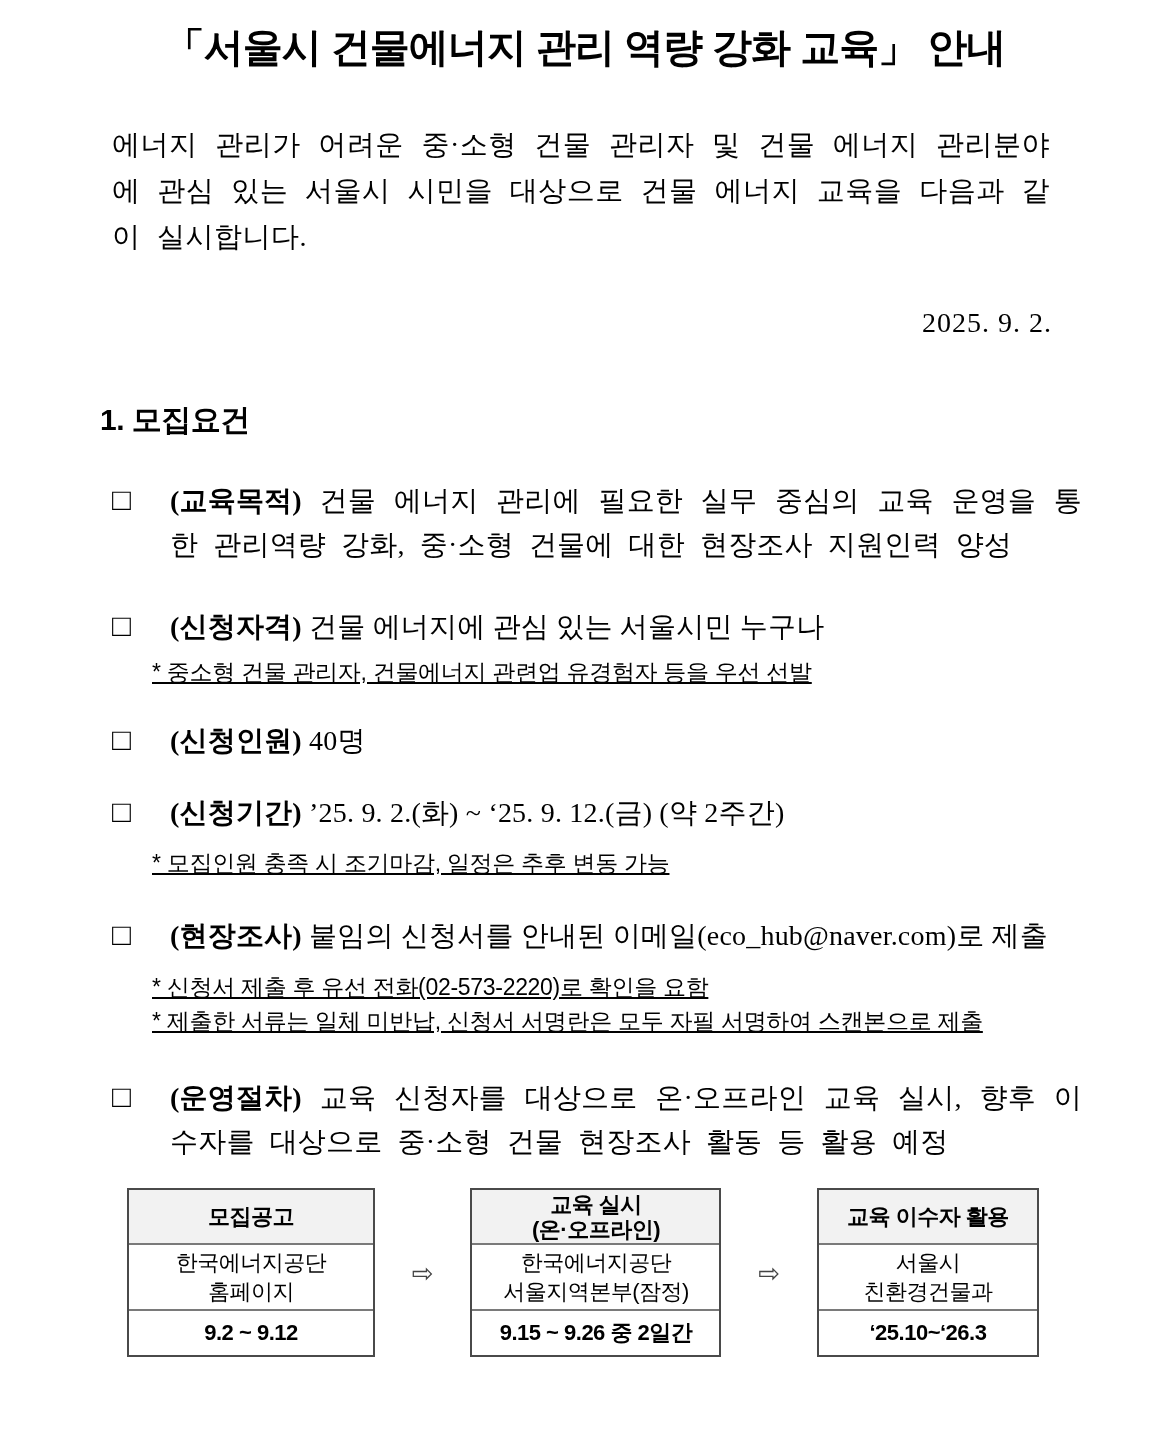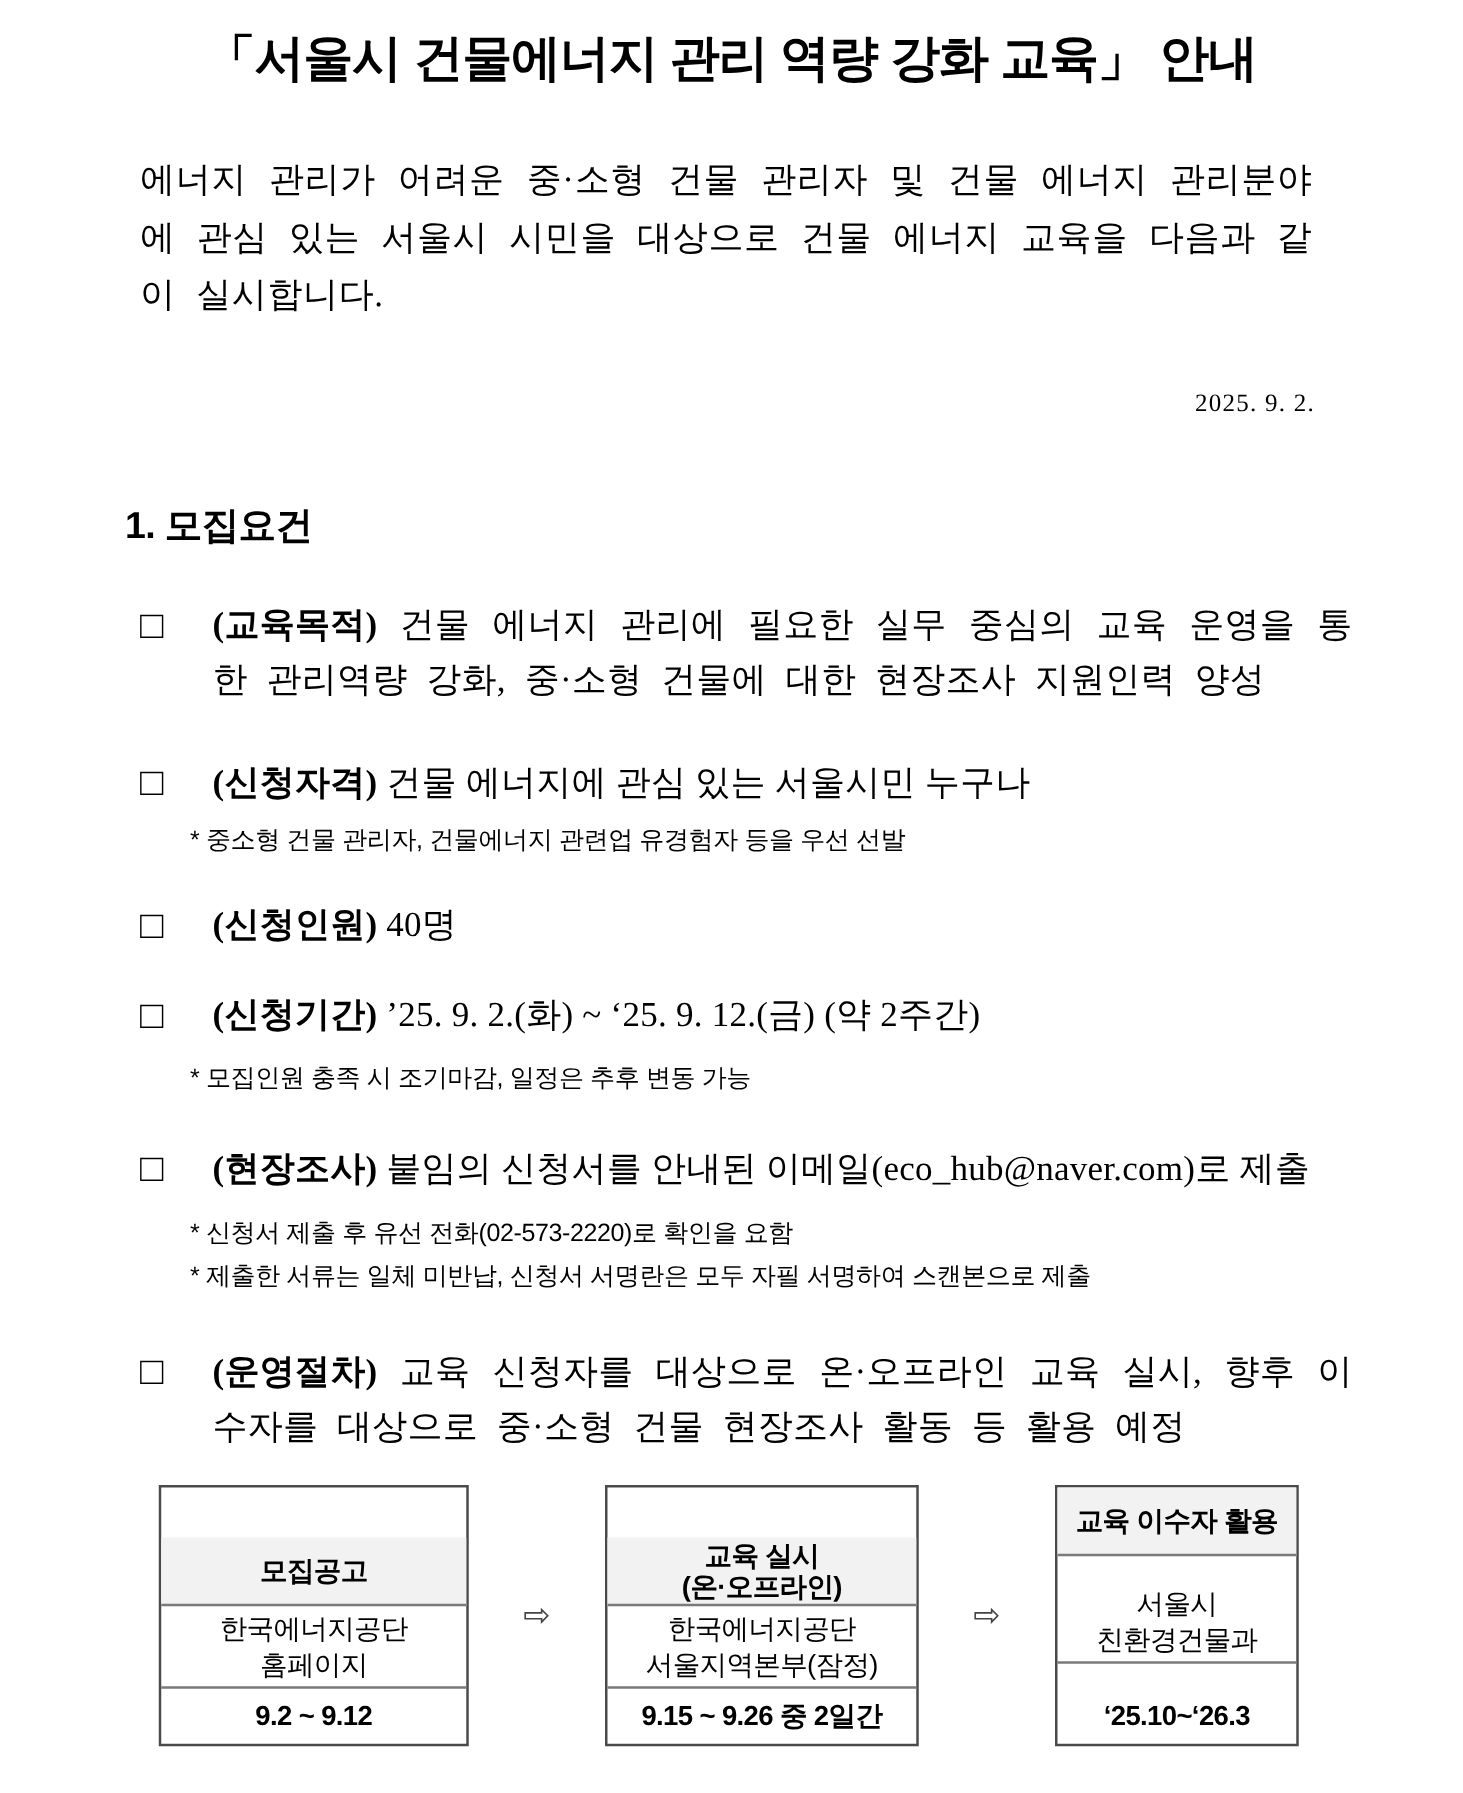--- a/index.html
+++ b/index.html
@@ -32,21 +32,21 @@
     line-height: 46px;
     text-align: justify;
     word-spacing: 0.32em;
     letter-spacing: 0.5px;
   }
 
   
   .date-block {
     margin: 42px 118px 0 0;
     text-align: right;
-    font-size: 20px;
+    font-size: 28px;
     line-height: 42px;
     letter-spacing: 1px;
   }
 
   
   .section-heading {
     margin: 56px 0 0 100px;
     font-family: "Liberation Sans", sans-serif;
     font-weight: 700;
     font-size: 30px;
@@ -71,23 +71,24 @@
     left: 0;
     top: -1px;
     font-family: "Liberation Sans", sans-serif;
     font-size: 31px;
   }
   .item .label { font-weight: 700; }
 
   .note {
     margin: 8px 88px 0 152px;
     font-family: "Liberation Sans", sans-serif;
-    font-size: 20px;
+    font-size: 23px;
     line-height: 30px;
     letter-spacing: -0.3px;
+    text-decoration: underline;
   }
 
   
   .item.m-item3 { margin-top: 32px; }
   .item.m-item4 { margin-top: 28px; }
   .note.m-note4 { margin-top: 13px; }
   .item.m-item5 { margin-top: 36px; }
   .note.m-note5a { margin-top: 14px; }
   .note.m-note5b { margin-top: 4px; }
   .item.m-item6 { margin-top: 40px; }
@@ -103,21 +104,21 @@
   }
   .step-table {
     border: 2px solid #4a4a4a;
     background: #ffffff;
     display: flex;
     flex-direction: column;
     justify-content: flex-end;
   }
   .step-1 { width: 248px; }
   .step-2 { width: 251px; }
-  .step-3 { width: 195px; gap: 20px; }
+  .step-3 { width: 222px; }
   .step-header {
     height: 55px;
     background: #f2f2f2;
     border-bottom: 2px solid #7a7a7a;
     display: flex;
     flex-direction: column;
     justify-content: center;
     align-items: center;
     font-weight: 700;
     font-size: 22px;

